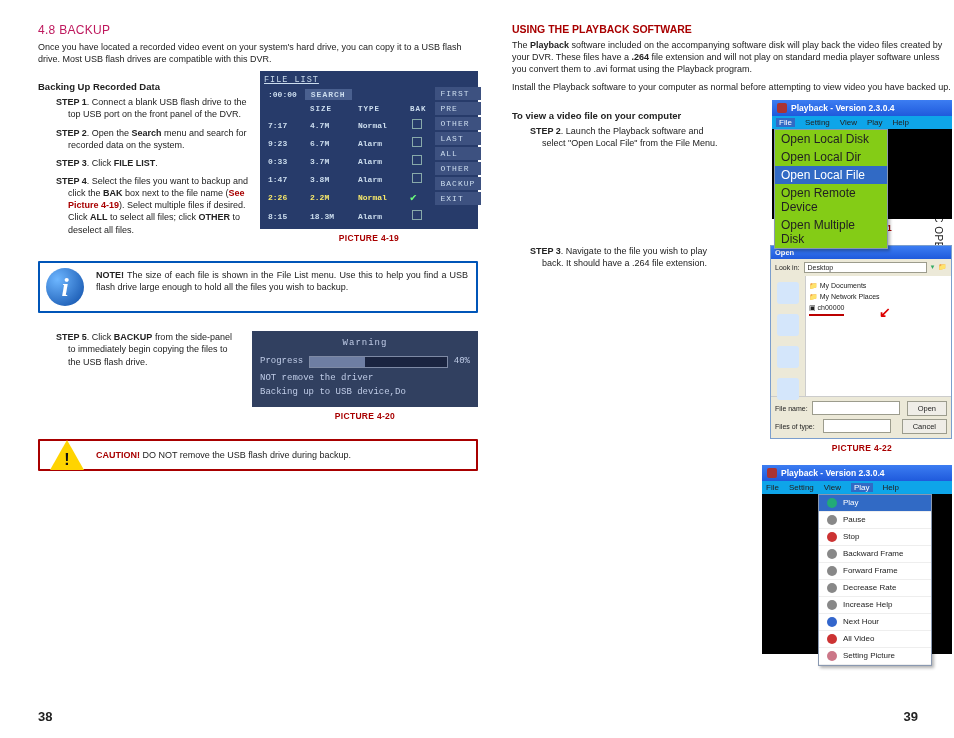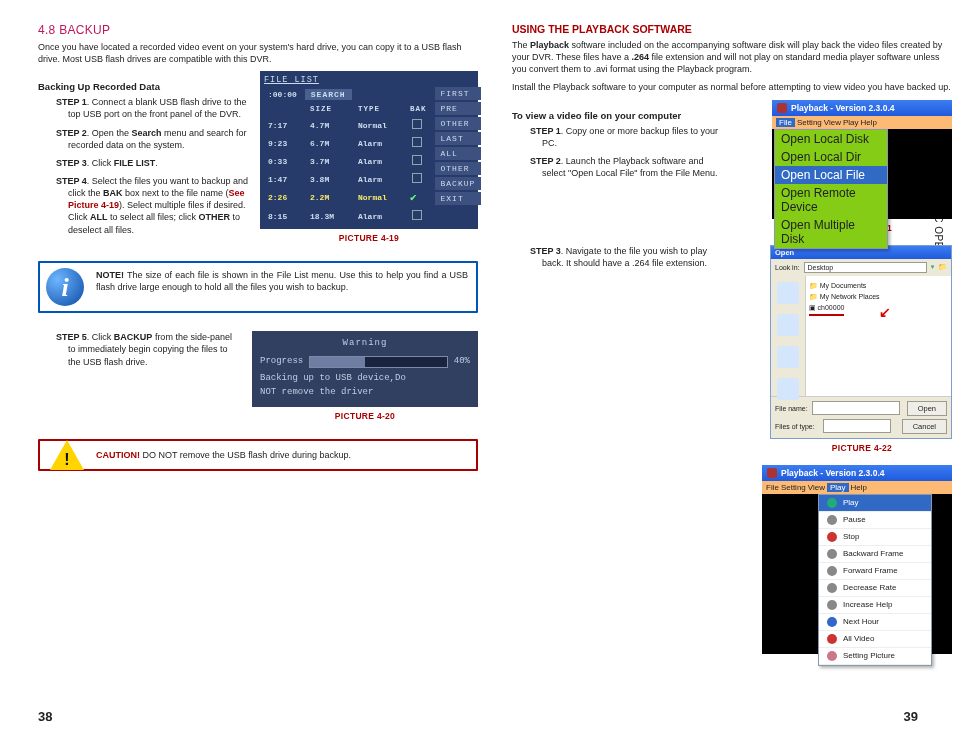--- a/index.html
+++ b/index.html
@@ -141,21 +141,21 @@
   .prog-bar { flex:1; height:10px; background:#1a2440; border:1px solid #7e8aa5; position:relative; }
   .prog-fill { position:absolute; left:0; top:0; bottom:0; width:40%; background:#6e7ea3; }
   
   .app-win {
     width: 180px;
     background: #0055c7;
     font-size: 8px;
   }
   .app-title { background: linear-gradient(#3c7df2,#1f5adc); color:#fff; padding:3px 5px; font-weight:bold; font-size:8.5px; display:flex; align-items:center; gap:4px; }
   .app-title .ico { display:inline-block; width:10px; height:10px; background:#a33; border-radius:2px; }
-  .app-menu { background:#fdba74; color:#222; padding:2px 4px; font-size:8px; display:flex; gap:2px; }
+  .app-menu { background:#0ea5e9; color:#222; padding:2px 4px; font-size:8px; display:flex; gap:10px; }
   .app-body { background:#000; height:90px; position:relative; }
   .winxp-open {
     width: 180px;
     background: #ece9d8;
     border: 1px solid #7b9ecd;
     font-size: 7.5px;
   }
   .winxp-title { background: linear-gradient(#3c7df2,#1f5adc); color:#fff; padding:2px 4px; font-weight:bold; }
   .winxp-body { height: 120px; background:#fff; position:relative; }
   .winxp-side { position:absolute; left:0; top:0; bottom:0; width:34px; background:#ece9d8; border-right:1px solid #ccc; }
@@ -285,43 +285,42 @@
     <div class="col">
       <div class="warnbox">
         <div class="t">Warning</div>
         <div class="prog-row">
           <span>Progress</span>
           <div class="prog-bar">
               <div class="prog-fill"></div>
             </div>
           <span>40%</span>
         </div>
+        <div>NOT remove the driver</div>
         <div>Backing up to USB device,Do</div>
-        <div>NOT remove the driver</div>
       </div>
       <div class="pic-caption">PICTURE 4-20</div>
     </div>
   </div>
 
   <div class="caution-box">
     <div class="caution-icon"></div>
     <span class="b" style="color:#a80000">CAUTION!</span><span> DO NOT remove the USB flash drive during backup.</span>
   </div>
 </div>
 
 <div class="page page-right">
   <h1 class="sub-title">Using the Playback Software</h1>
   <p><span>The </span><span class="b">Playback</span><span> software included on the accompanying software disk will play back the video files created by your DVR. These files have a </span><span class="b">.264</span><span> file extension and will not play on standard media player software unless you convert them to .avi format using the Playback program.</span></p>
   <p>Install the Playback software to your computer as normal before attempting to view video you have backed up.</p>
 
   <div class="two-col" style="margin-top:6px">
     <div class="col" style="flex:0.95">
       <div class="subhead">To view a video file on your computer</div>
       <ul class="step-list">
-        <li><span class="b">STEP 1</span><span>. Copy one or more backup files to your PC.</span></li>
         <li><span class="b">STEP 2</span><span>. Launch the Playback software and select "Open Local File" from the File Menu.</span></li>
       </ul>
     </div>
     <div class="col" style="flex:1; display:flex; flex-direction:column; align-items:flex-end;">
 
       <div class="app-win">
         <div class="app-title">
             <span class="ico"></span>
             <span>Playback - Version 2.3.0.4</span>
           </div>

